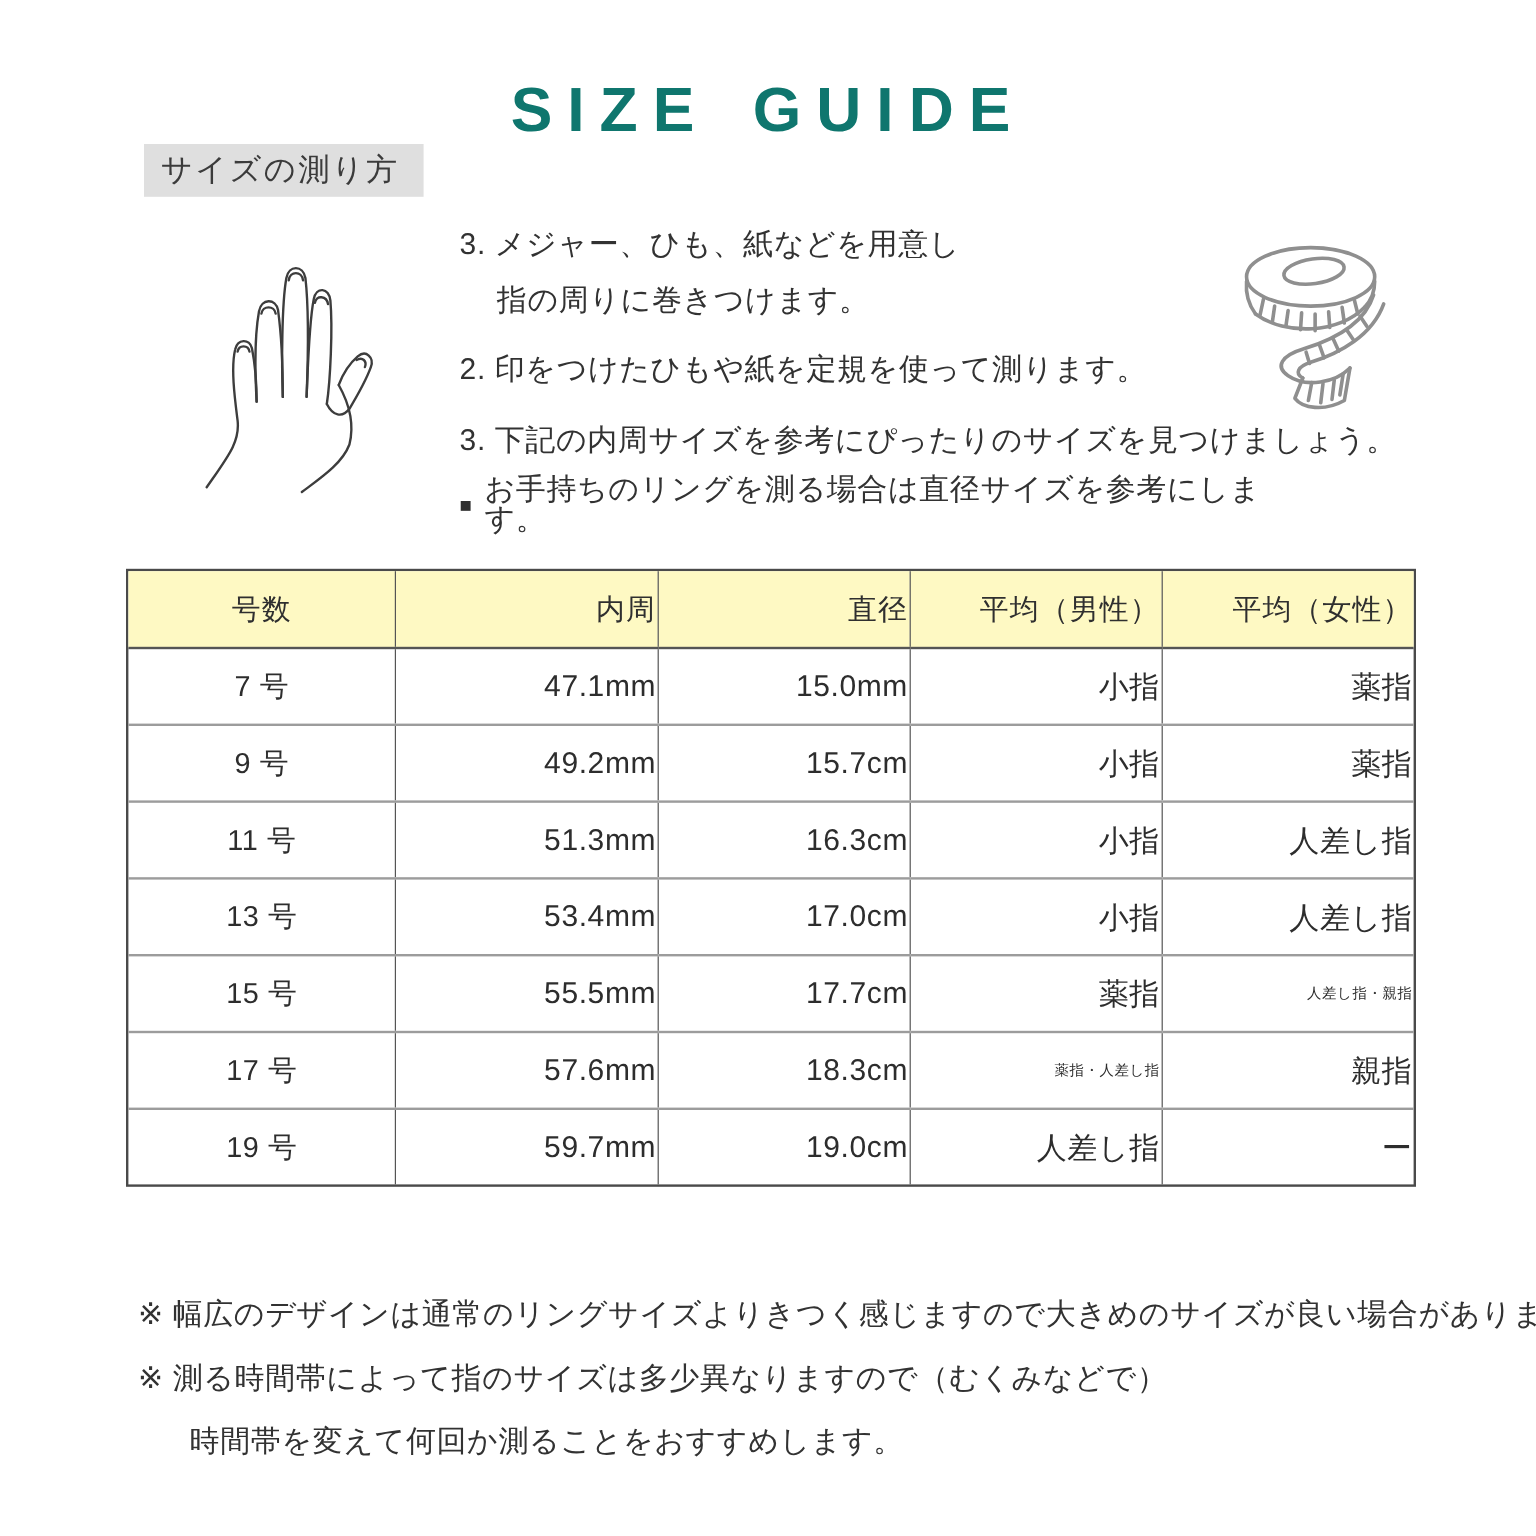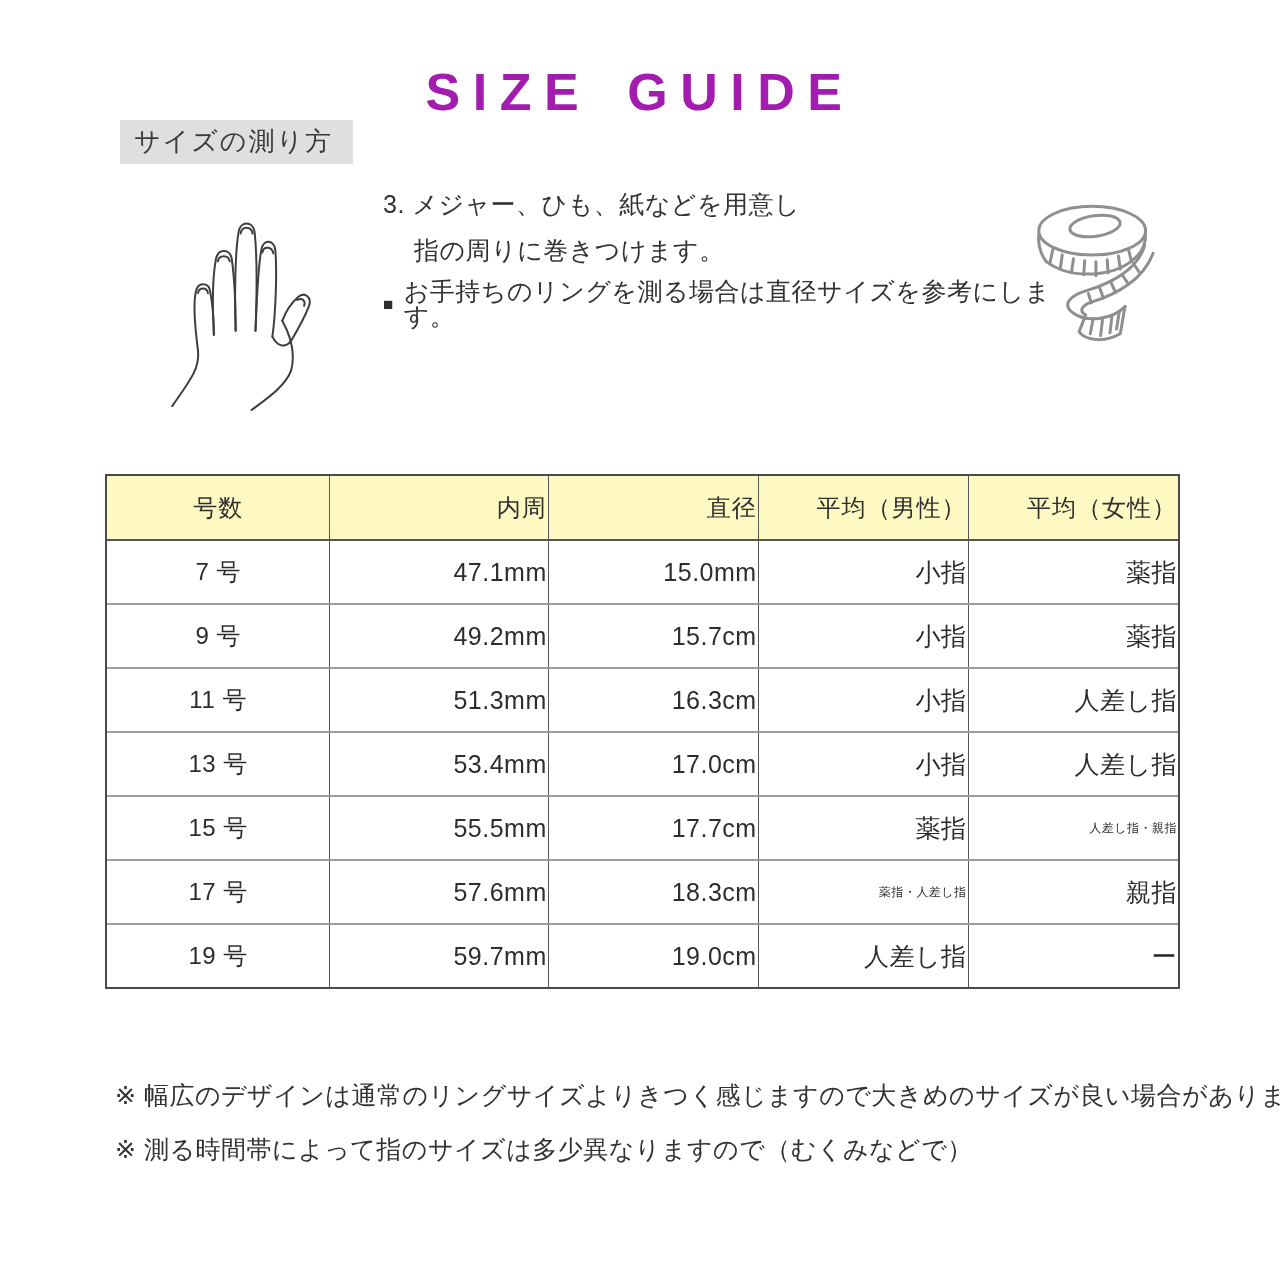--- a/index.html
+++ b/index.html
@@ -9,21 +9,21 @@
     background:#ffffff;
     font-family:"Liberation Sans","DejaVu Sans",sans-serif;
     color:#333333;
     overflow:hidden;
   }
   .title{
     position:absolute;left:0;top:62px;width:100%;
     text-align:center;
     font-size:52px;font-weight:700;
     letter-spacing:0.24em;word-spacing:0.18em;
-    color:#a21caf;
+    color:#0f766e;
   }
   .section-label{
     position:absolute;left:120px;top:120px;
     background:#dfdfdf;
     color:#3b3b3b;
     font-size:26px;
     padding:4px 20px 5px 14px;
     letter-spacing:2px;
     white-space:nowrap;
   }
@@ -103,20 +103,22 @@
         <path d="M85,48 C86,40 96,40 97,48"></path>
         <path d="M107,67 C108,60 117,61 118,68"></path>
         <path d="M142,115 C147,112 151,116 149,121"></path>
       </g>
     </svg>
   </div>
 
   <div class="instructions">
     <div class="line step1a">3. メジャー、ひも、紙などを用意し</div>
     <div class="line step1b">指の周りに巻きつけます。</div>
+    <div class="line step2">2. 印をつけたひもや紙を定規を使って測ります。</div>
+    <div class="line step3">3. 下記の内周サイズを参考にぴったりのサイズを見つけましょう。</div>
     <div class="note-line">
       <span class="note-bullet">■</span>
       <span>お手持ちのリングを測る場合は直径サイズを参考にします。</span>
     </div>
   </div>
 
   <div class="tape-illustration">
     <svg width="178" height="162" viewBox="0 0 190 170" fill="none">
       <g stroke="#8f8f8f" stroke-width="3.2" stroke-linecap="round" stroke-linejoin="round" fill="none">
         <ellipse cx="92" cy="42" rx="57" ry="26"></ellipse>
@@ -216,15 +218,16 @@
           <td>人差し指</td>
           <td>ー</td>
         </tr>
       </tbody>
     </table>
   </div>
 
   <div class="footnotes">
     <div class="fline fn1">※ 幅広のデザインは通常のリングサイズよりきつく感じますので大きめのサイズが良い場合があります。</div>
     <div class="fline fn2">※ 測る時間帯によって指のサイズは多少異なりますので（むくみなどで）</div>
+    <div class="fline fn3">時間帯を変えて何回か測ることをおすすめします。</div>
   </div>
 
 </div>
 
 </body></html>

